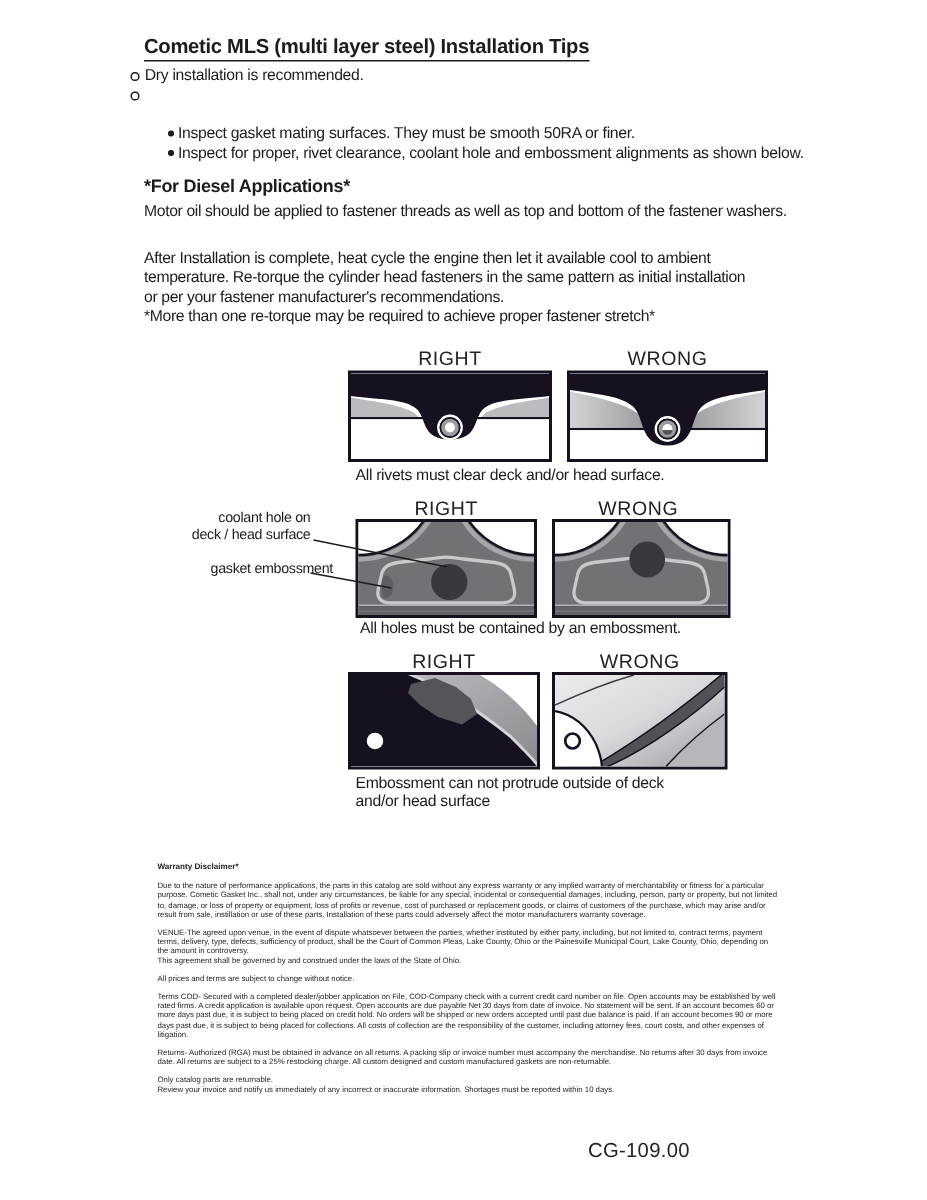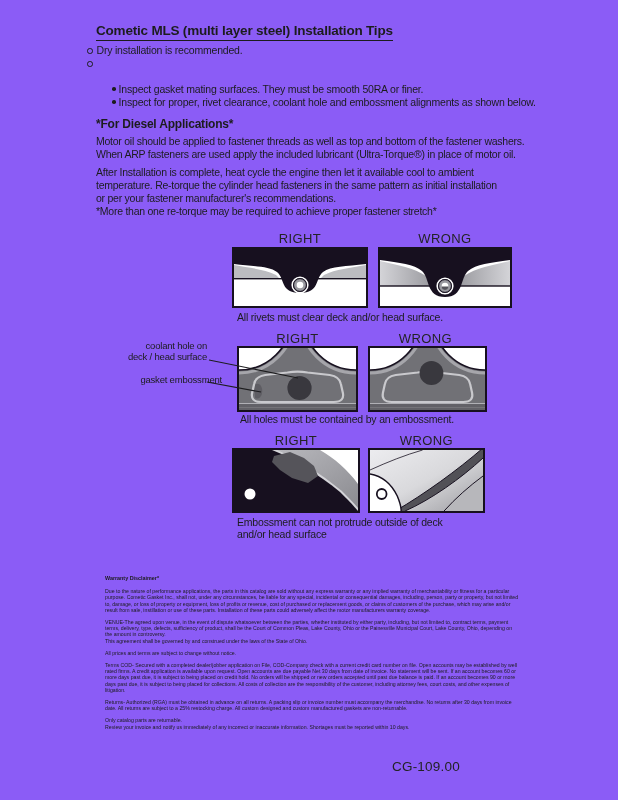--- a/index.html
+++ b/index.html
@@ -1,17 +1,17 @@
 <!DOCTYPE html>
 <html><head>
 <meta charset="utf-8">
 <style>
   html,body{margin:0;padding:0;background:#e8e8e8;}
   .page{
-    position:relative;width:618px;height:800px;background:#8b5cf6;
+    position:relative;width:618px;height:800px;background:#ffffff;
     font-family:"Liberation Sans","DejaVu Sans",sans-serif;color:#1c1c1e;
     overflow:hidden;margin:0 auto;
   }
   .abs{position:absolute;}
   .nowrap{white-space:nowrap;}
   
   .title{left:96px;top:23px;font-size:13.5px;font-weight:bold;letter-spacing:-0.2px;
          border-bottom:1.6px solid #1c1c1e;padding-bottom:2px;}
   
   .tips{left:87px;top:44px;font-size:10.5px;letter-spacing:-0.2px;}
@@ -61,21 +61,20 @@
     </div>
     <div class="tip-row">
       <span class="fdot"></span>
       <span class="nowrap">Inspect for proper, rivet clearance, coolant hole and embossment alignments as shown below.</span>
     </div>
   </div>
 
   <div class="abs h2">*For Diesel Applications*</div>
   <div class="abs body-par p1">
     <div class="nowrap">Motor oil should be applied to fastener threads as well as top and bottom of the fastener washers.</div>
-    <div class="nowrap">When ARP fasteners are used apply the included lubricant (Ultra-Torque®) in place of motor oil.</div>
   </div>
   <div class="abs body-par p2">
     <div class="nowrap">After Installation is complete, heat cycle the engine then let it available cool to ambient</div>
     <div class="nowrap">temperature. Re-torque the cylinder head fasteners in the same pattern as initial installation</div>
     <div class="nowrap">or per your fastener manufacturer's recommendations.</div>
   </div>
   <div class="abs body-par pnote nowrap">*More than one re-torque may be required to achieve proper fastener stretch*</div>
 
   <div class="abs fig-label" style="left:232px;top:231px;width:136px;">RIGHT</div>
   <div class="abs fig-label" style="left:378px;top:231px;width:134px;">WRONG</div>

